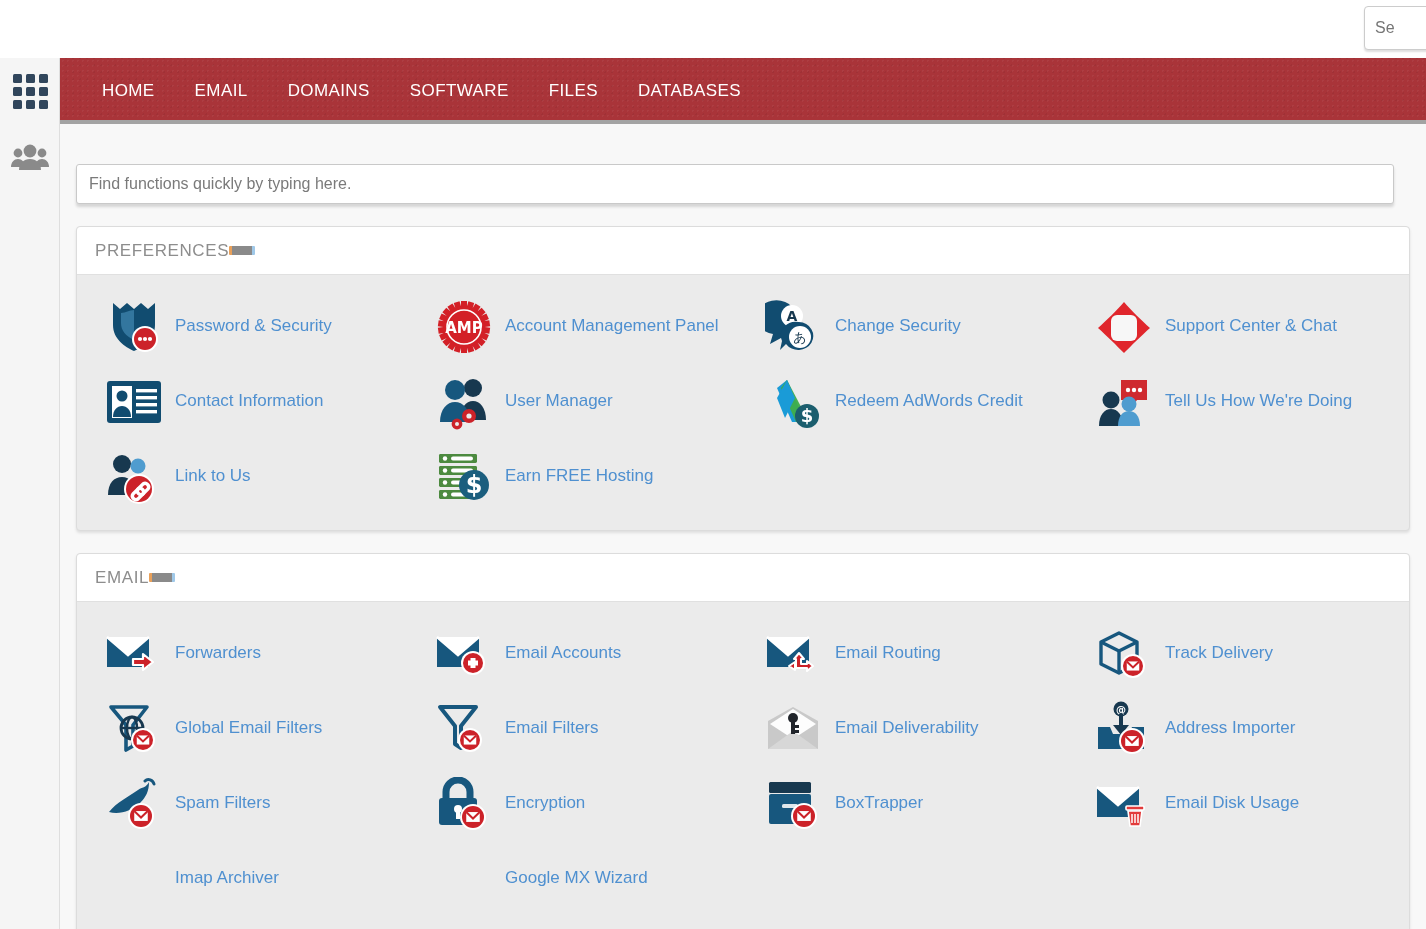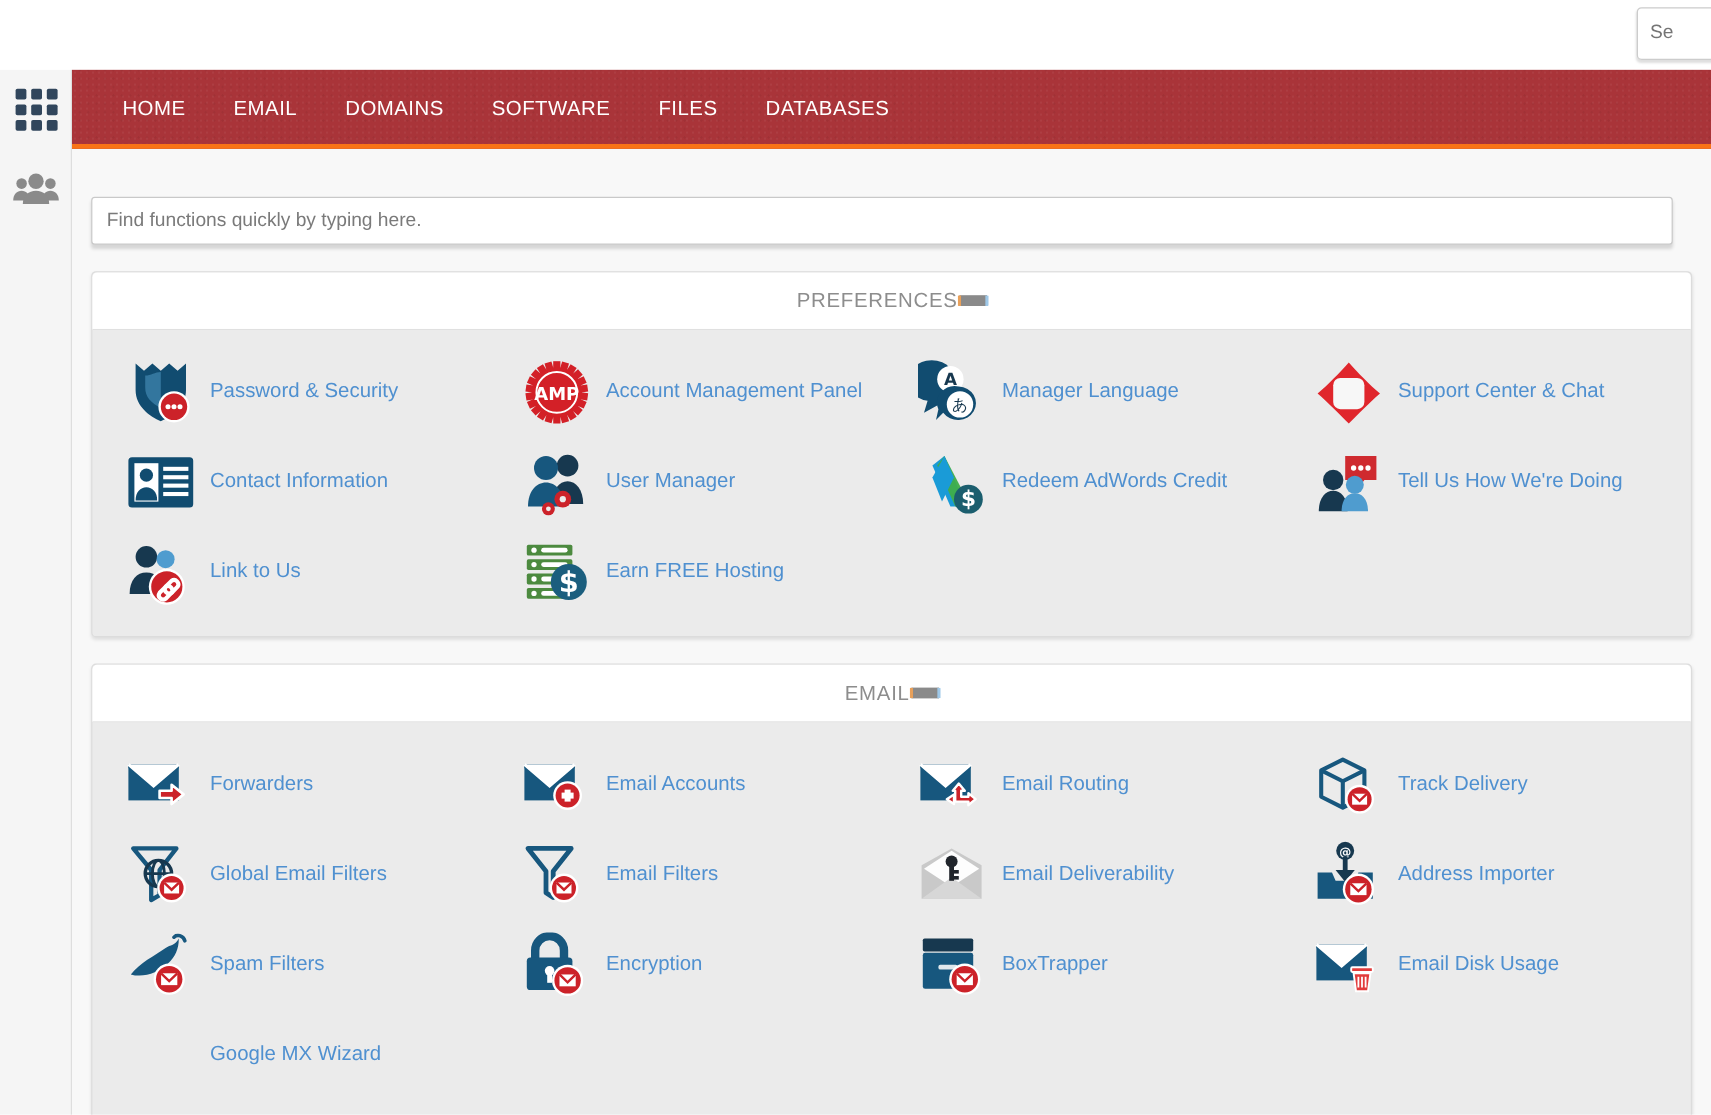--- a/index.html
+++ b/index.html
@@ -63,21 +63,21 @@
   .rail-btn {
     width: 60px; height: 66px; display: flex; align-items: center; justify-content: center;
     cursor: pointer;
   }
   .grid-ico { display: grid; grid-template-columns: repeat(3, 9px); grid-gap: 4px; }
   .grid-ico i { display: block; width: 9px; height: 9px; background: #31465c; border-radius: 1.5px; }
 
   
   .navbar {
     position: absolute; left: 60px; top: 58px; width: 1366px; height: 66px;
-    background: #a93439; border-bottom: 4px solid #f97316; z-index: 3;
+    background: #a93439; border-bottom: 4px solid #a3a3a3; z-index: 3;
   }
   .navbar::after{
     content:""; position:absolute; inset:0;
     background-image:
       radial-gradient(rgba(255,255,255,.05) 1px, transparent 1px),
       radial-gradient(rgba(0,0,0,.05) 1px, transparent 1px);
     background-size: 5px 5px, 7px 7px; background-position: 0 0, 3px 4px;
     pointer-events:none;
   }
   .nav-items { position: relative; display: flex; align-items: center; height: 66px; padding-left: 22px; z-index: 1; }
@@ -101,21 +101,21 @@
   }
   .main-search::placeholder { color: #7a7a7a; }
 
   .card {
     margin: 22px 16px 0 16px; background: #ebebeb;
     border: 1px solid #dcdcdc; border-radius: 4px;
     box-shadow: 0 2px 3px rgba(0,0,0,0.10);
   }
   .card-head {
     background: #ffffff; border-bottom: 1px solid #e0e0e0;
-    height: 48px; display: flex; align-items: center; justify-content: center;
+    height: 48px; display: flex; align-items: center; justify-content: flex-start;
     padding: 0 16px 0 18px; border-radius: 4px 4px 0 0;
   }
   .card-title { color: #8d8d8d; font-size: 17px; letter-spacing: 0.6px; }
   .collapse-btn {
     width: 26px; height: 9px; background: #8a8a8a; border-radius: 1px;
     border-left: 3px solid #e8a05a; border-right: 3px solid #9fc8e8;
     cursor: pointer;
   }
   .card-body {
     padding: 14px 6px 16px 6px;
@@ -248,21 +248,21 @@
               <span class="tile-ico">
                 <svg width="58" height="54" viewBox="0 0 58 54">
     <path d="M24 4 A20 17 0 1 0 8 34 L5 44 L16 38 A26 22 0 0 0 24 4 Z" fill="#114c70"></path>
     <circle cx="27" cy="16" r="11" fill="#fff"></circle>
     <text x="27" y="21" text-anchor="middle" font-family="DejaVu Sans, sans-serif" font-size="14" font-weight="bold" fill="#17384f">A</text>
     <path d="M34 22 a15 14 0 1 1 -13 22 l-6 6 l2 -9 a15 14 0 0 1 17 -19 z" fill="#114c70"></path>
     <circle cx="35" cy="37" r="11" fill="#fff"></circle>
     <text x="35" y="42" text-anchor="middle" font-family="DejaVu Sans, sans-serif" font-size="13" fill="#17384f">あ</text>
   </svg>
               </span>
-       <span class="tile-label">Manager Language</span>
+       <span class="tile-label">Change Security</span>
             </div>
             <div class="tile">
               <span class="tile-ico">
                 <svg width="58" height="56" viewBox="0 0 58 56">
     <path d="M29 3 C36 11 47 22 55 29 C47 36 36 47 29 54 C22 47 11 36 3 29 C11 22 22 11 29 3 Z" fill="#e0262c"></path>
     <rect x="16" y="16" width="26" height="26" rx="6" fill="#f7f7f7"></rect>
   </svg>
               </span>
        <span class="tile-label">Support Center &amp; Chat</span>
             </div>
@@ -563,20 +563,24 @@
                     <path d="M37 35 v9"></path>
                     <path d="M40 35 v9"></path>
                     <path d="M43 35 v9"></path>
                   </g>
   </svg>
               </span>
        <span class="tile-label">Email Disk Usage</span>
             </div>
             <div class="tile no-ico">
               <span class="tile-ico"></span>
+       <span class="tile-label">Imap Archiver</span>
+            </div>
+            <div class="tile no-ico">
+              <span class="tile-ico"></span>
        <span class="tile-label">Google MX Wizard</span>
             </div>
           </div>
         </div>
       </div>
   </div>
 
 </div>
 
 </body></html>

